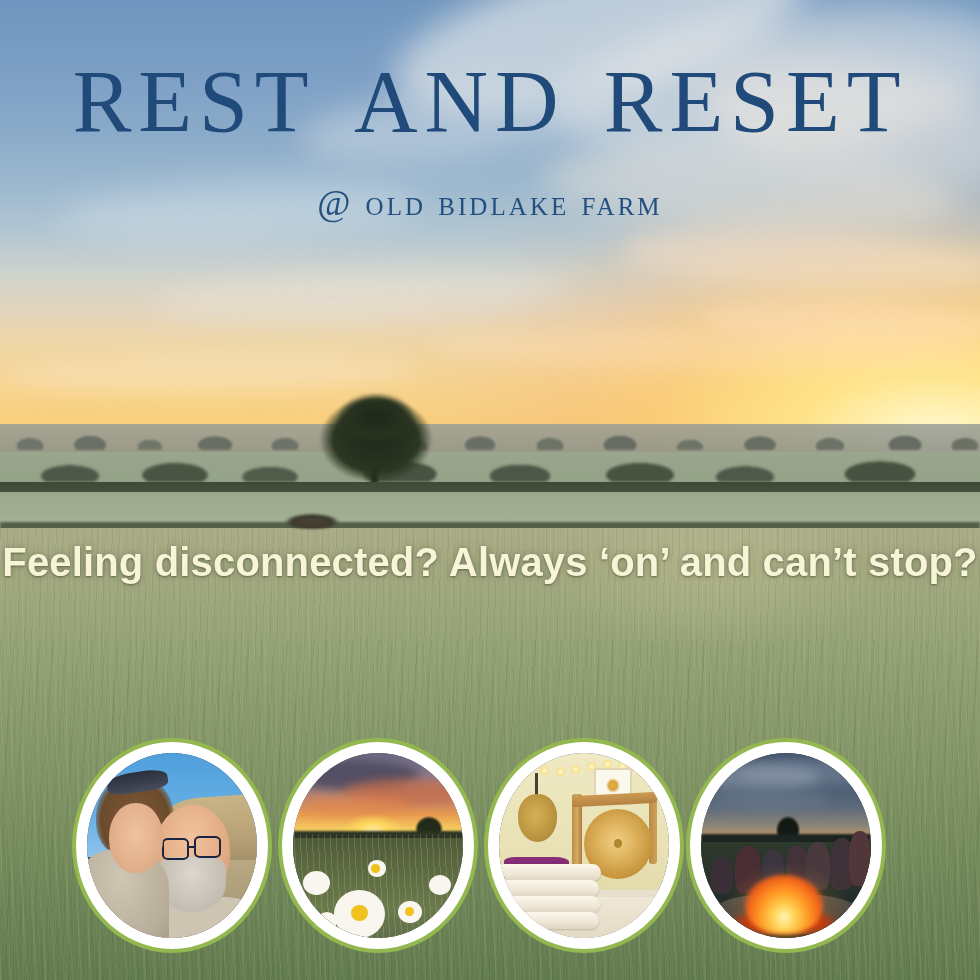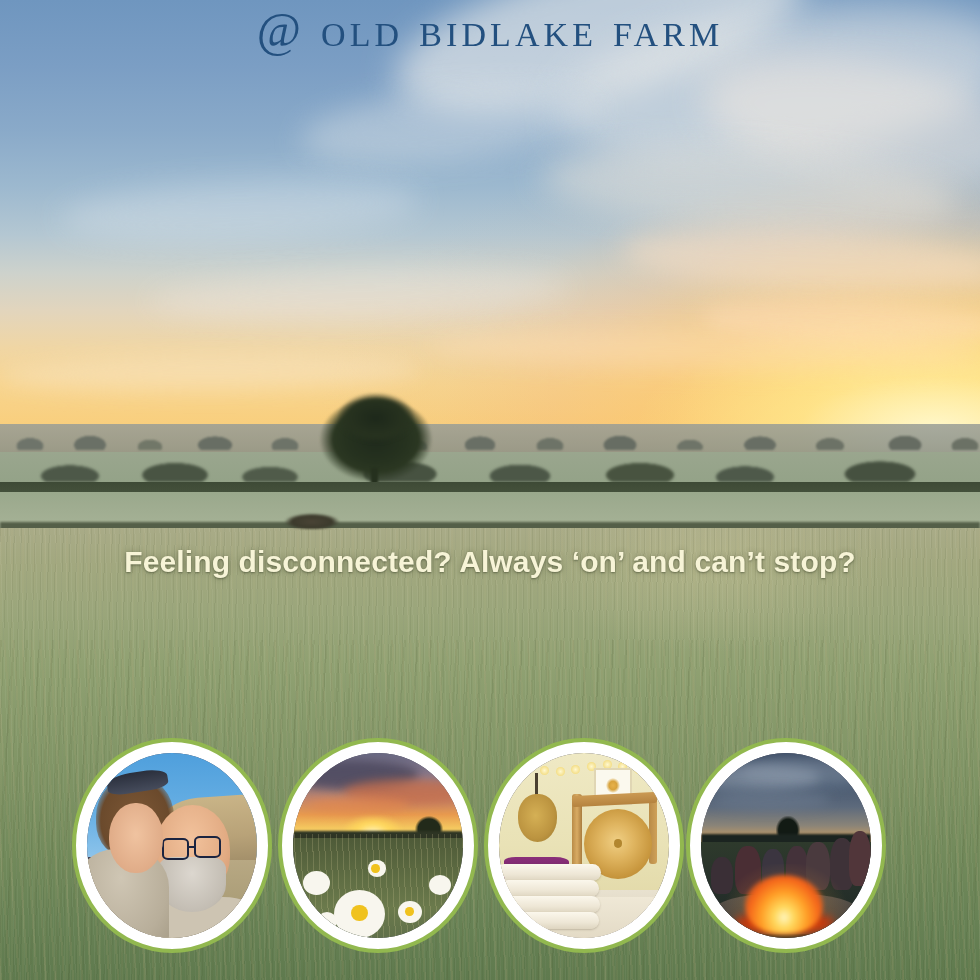--- a/index.html
+++ b/index.html
@@ -234,38 +234,38 @@
   }
   .title-2 {
     font-size:126px;
     margin-top:-14px;
   }
   .subtitle {
     font-family:"Liberation Serif", "DejaVu Serif", serif;
     color:#23507f;
     font-variant:small-caps;
     text-transform:lowercase;
-    font-size:48px;
+    font-size:36px;
     letter-spacing:0.085em;
     line-height:1;
-    margin-top:6px;
+    margin-top:33px;
     white-space:nowrap;
   }
 
   
   .body-copy {
     position:absolute; left:0; top:528px; width:980px;
     text-align:center;
     z-index:20;
   }
   .body-line {
     font-family:"Liberation Sans", sans-serif;
     font-weight:700;
     color:#f7f4d7;
-    font-size:30px;
+    font-size:40px;
     line-height:50px;
     letter-spacing:0.004em;
     white-space:nowrap;
     text-shadow:
       0 1px 2px rgba(40,48,26,0.45),
       0 0 6px rgba(40,48,26,0.28);
   }
   .body-line.first { margin-top:9px; }
 
   
@@ -476,20 +476,21 @@
     <div class="field-green"></div>
     <div class="hedge2"></div>
     <div class="meadow"></div>
     <div class="meadow-path"></div>
     <div class="grass-tex"></div>
     <div class="grass-tall"></div>
     <div class="bale"></div>
   </div>
 
   <div class="title-wrap">
+    <div class="title-line title-1">Rest and Reset</div>
     <div class="subtitle">@ Old Bidlake Farm</div>
   </div>
 
   <div class="body-copy">
     <div class="body-line first">Feeling disconnected? Always ‘on’ and can’t stop?</div>
   </div>
 
   <div class="photo-row">
 
     <div class="photo p1">

